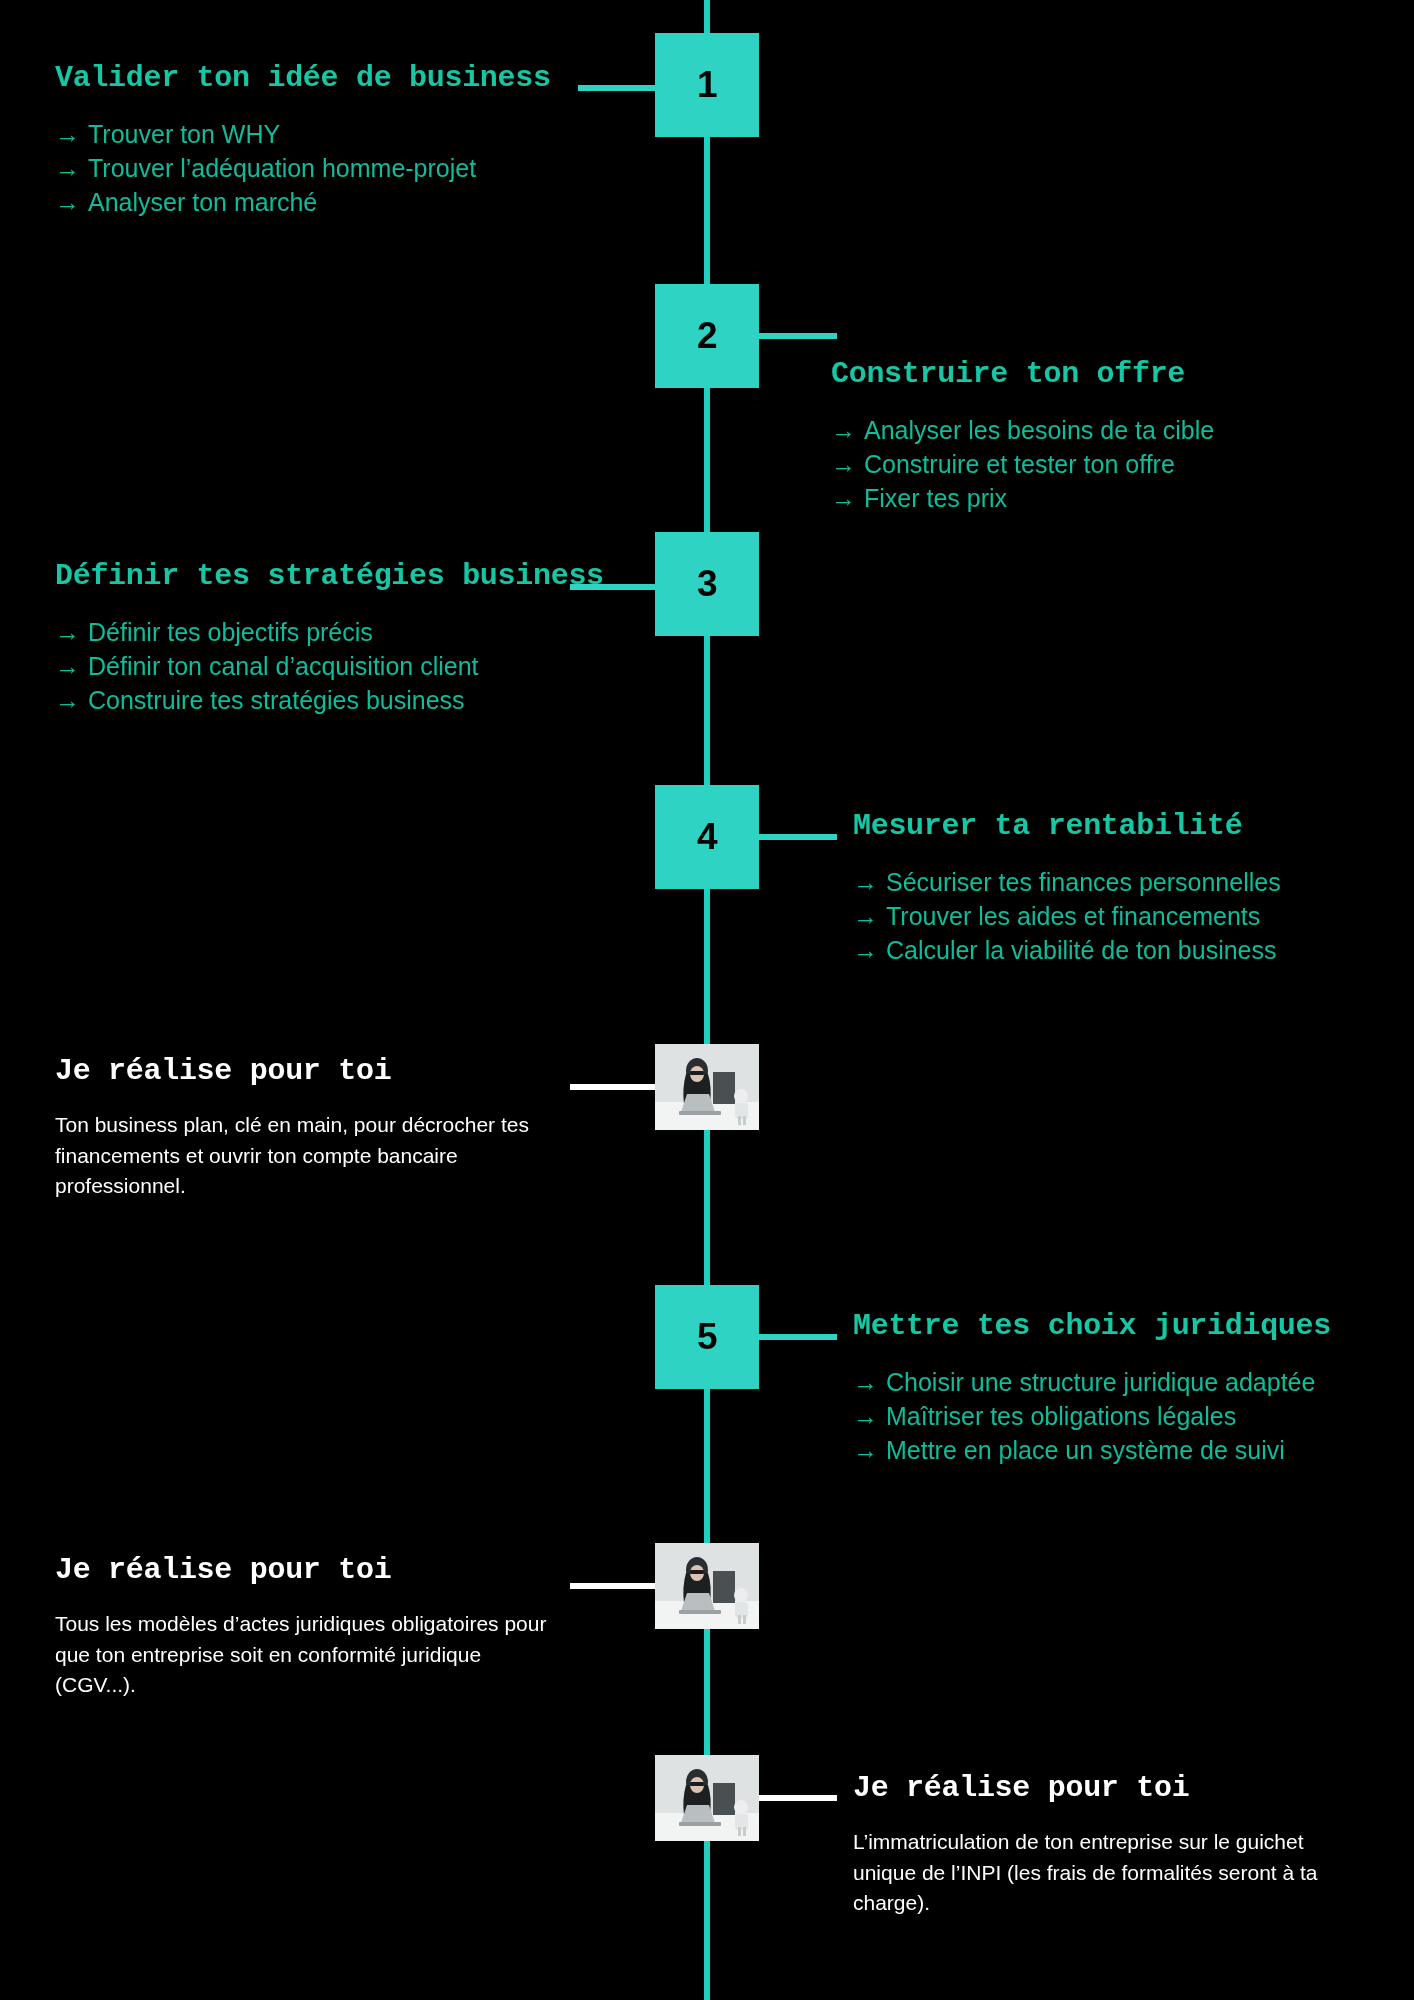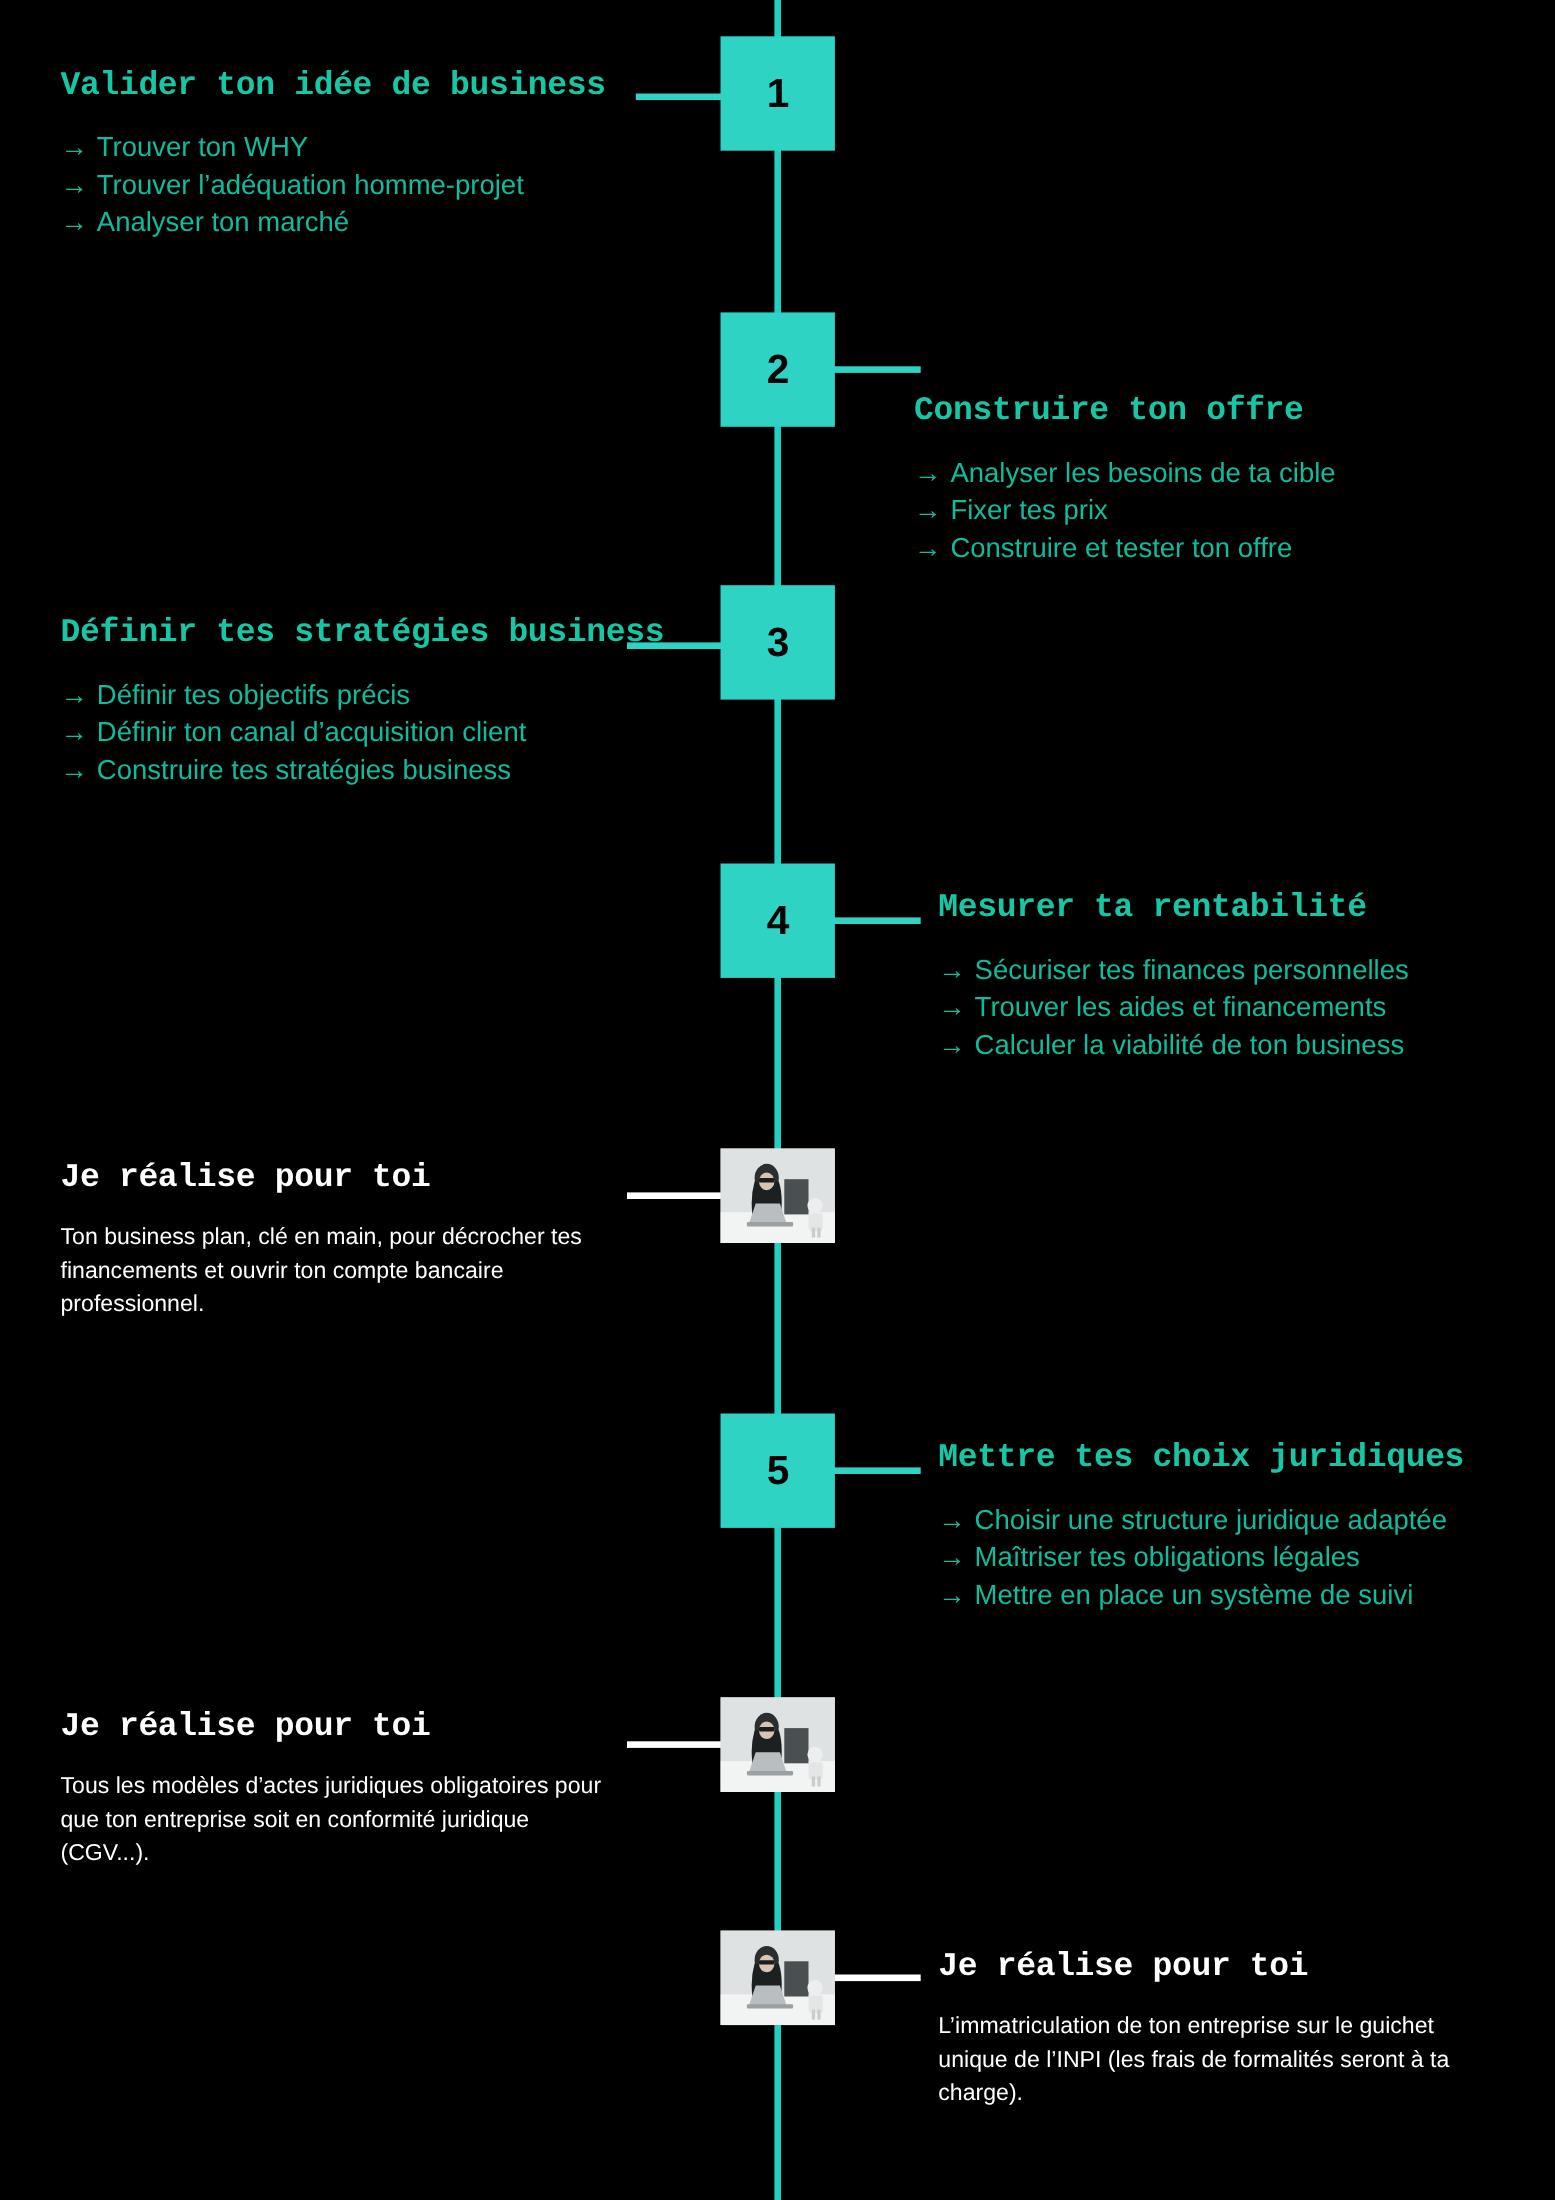--- a/index.html
+++ b/index.html
@@ -107,22 +107,22 @@
 </div>
 
 <div class="connector" style="left:757px; top:333px; width:80px;"></div>
 <div class="step-box" style="top:284px;">
   <span>2</span>
 </div>
 <div class="block teal" style="left:831px; top:310px; width:520px;margin-top:48px;">
   <h2>Construire ton offre</h2>
   <ul class="bullets">
     <li><span class="arrow">→</span><span>Analyser les besoins de ta cible</span></li>
+    <li><span class="arrow">→</span><span>Construire et tester ton offre</span></li>
     <li><span class="arrow">→</span><span>Fixer tes prix</span></li>
-    <li><span class="arrow">→</span><span>Construire et tester ton offre</span></li>
   </ul>
 </div>
 
 <div class="connector" style="left:570px; top:584px; width:88px;"></div>
 <div class="step-box" style="top:532px;">
   <span>3</span>
 </div>
 <div class="block left teal" style="left:55px; top:560px; width:530px;">
   <h2>Définir tes stratégies business</h2>
   <ul class="bullets">

